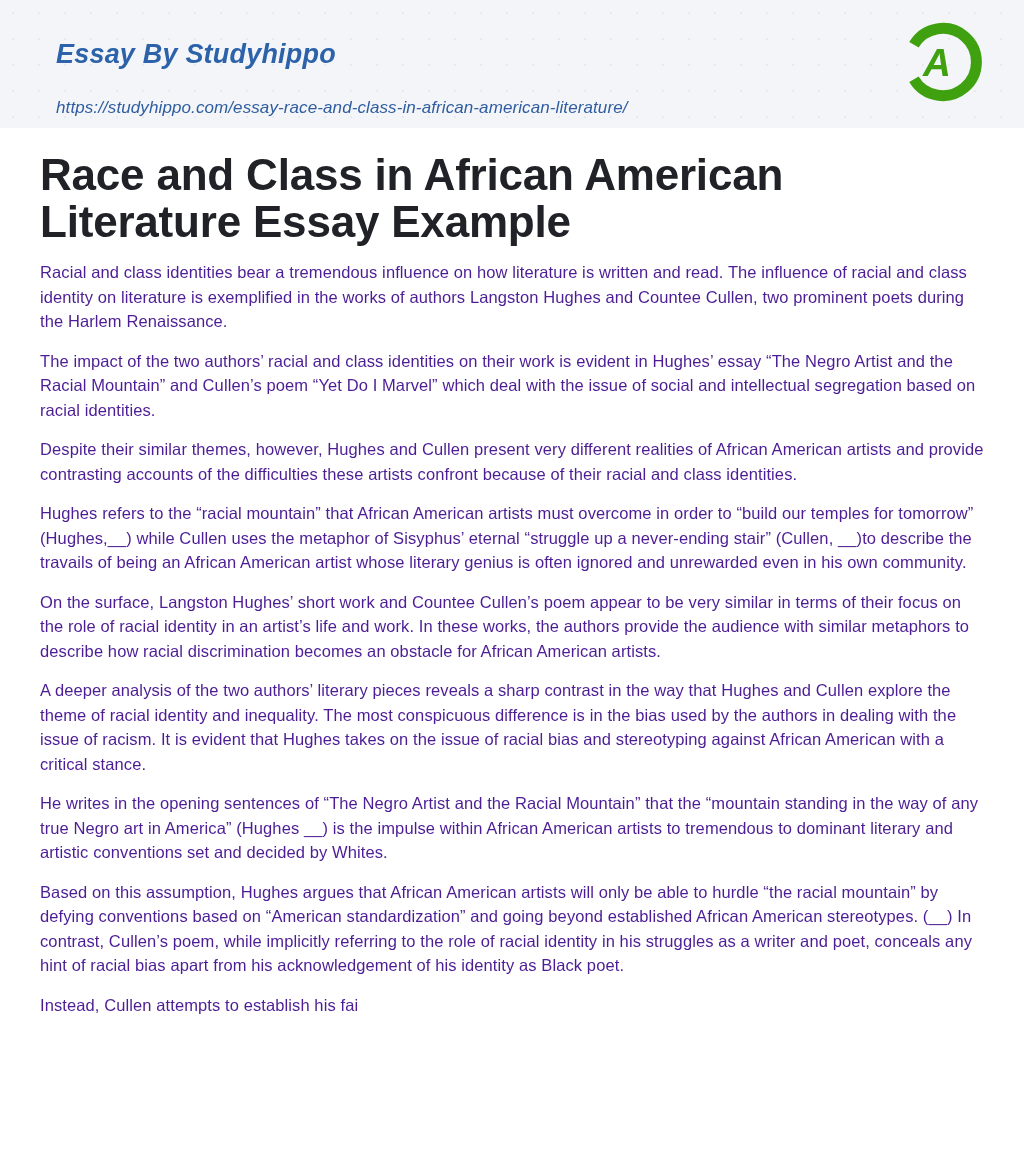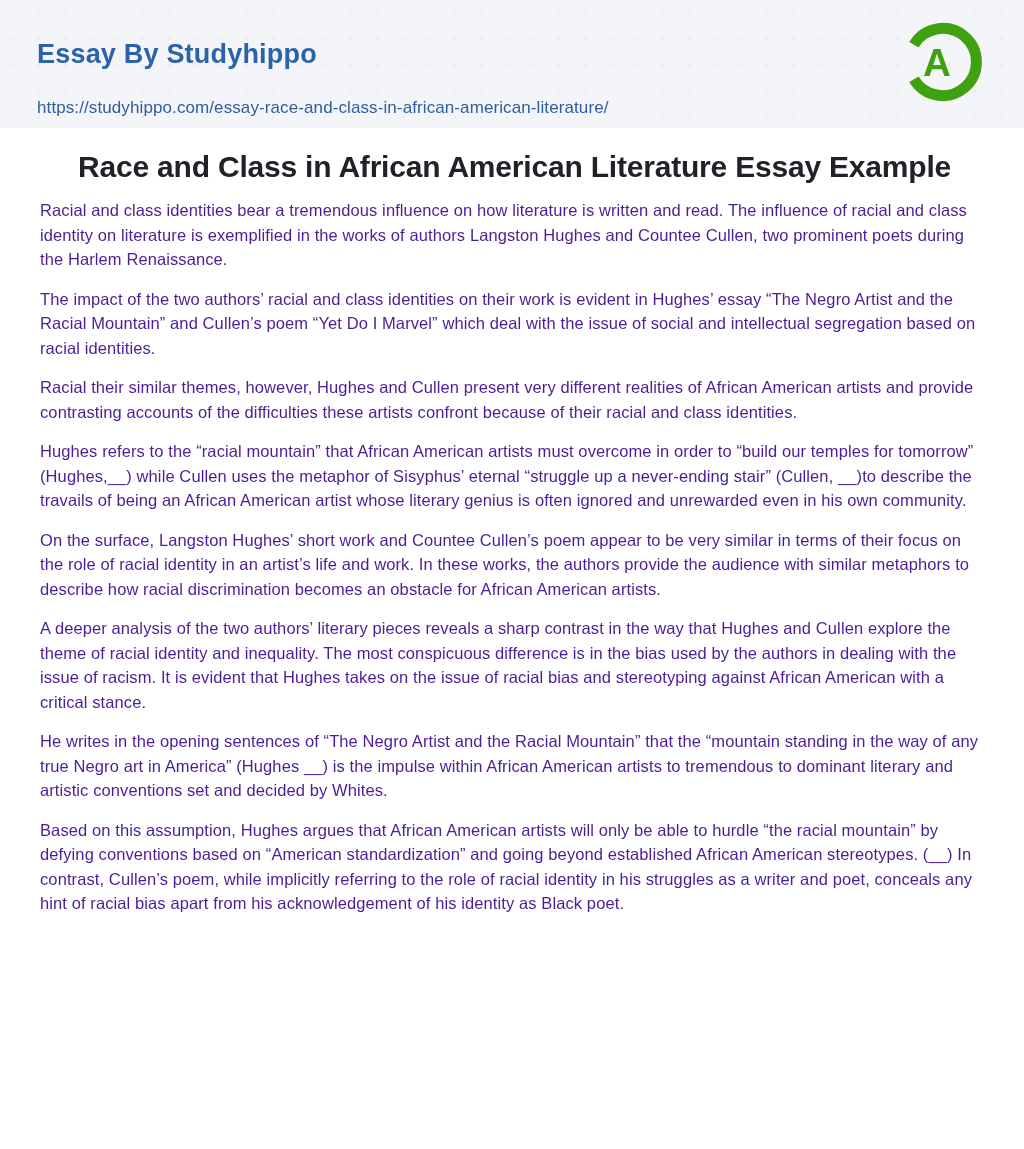--- a/index.html
+++ b/index.html
@@ -9,21 +9,22 @@
     height: 1149px;
     font-family: "Liberation Sans", sans-serif;
     overflow: hidden;
   }
   .page-header {
     position: relative;
     height: 128px;
     background-color: #f4f5f8;
     background-image: radial-gradient(#e7e9ee 1px, transparent 1px);
     background-size: 26px 26px;
-    padding: 40px 40px 0 37px;
+    padding: 40px 40px 0 56px;
+    font-style: italic;
   }
   .site-title {
     font-size: 27px;
     font-weight: 700;
     color: #2b62a9;
     letter-spacing: 0.2px;
     line-height: 1.1;
   }
   .site-url {
     display: inline-block;
@@ -45,28 +46,27 @@
   .logo-letter {
     font-family: "Liberation Sans", sans-serif;
     font-weight: 700;
     font-size: 46px;
     fill: #3fa110;
   }
   .content {
     padding: 23px 40px 0 40px;
   }
   .article-title {
-    font-size: 30px;
+    font-size: 44px;
     line-height: 1.07;
     font-weight: 700;
     color: #202227;
     letter-spacing: -0.2px;
     max-width: 950px;
     margin-bottom: 15px;
-    margin-left: 38px;
   }
   .article-body p {
     font-size: 16.5px;
     line-height: 24.5px;
     color: #4c1d95;
     letter-spacing: 0.1px;
     max-width: 948px;
     margin: 15px 0;
   }
 </style>
@@ -83,20 +83,21 @@
     </svg>
   </div>
 </header>
 
 <main class="content">
   <h1 class="article-title">Race and Class in African American Literature Essay Example</h1>
 
   <div class="article-body">
     <p>Racial and class identities bear a tremendous influence on how literature is written and read. The influence of racial and class identity on literature is exemplified in the works of authors Langston Hughes and Countee Cullen, two prominent poets during the Harlem Renaissance.</p>
     <p>The impact of the two authors’ racial and class identities on their work is evident in Hughes’ essay “The Negro Artist and the Racial Mountain” and Cullen’s poem “Yet Do I Marvel” which deal with the issue of social and intellectual segregation based on racial identities.</p>
-    <p>Racial their similar themes, however, Hughes and Cullen present very different realities of African American artists and provide contrasting accounts of the difficulties these artists confront because of their racial and class identities.</p>
+    <p>Despite their similar themes, however, Hughes and Cullen present very different realities of African American artists and provide contrasting accounts of the difficulties these artists confront because of their racial and class identities.</p>
     <p>Hughes refers to the “racial mountain” that African American artists must overcome in order to “build our temples for tomorrow” (Hughes,__) while Cullen uses the metaphor of Sisyphus’ eternal “struggle up a never-ending stair” (Cullen, __)to describe the travails of being an African American artist whose literary genius is often ignored and unrewarded even in his own community.</p>
     <p>On the surface, Langston Hughes’ short work and Countee Cullen’s poem appear to be very similar in terms of their focus on the role of racial identity in an artist’s life and work. In these works, the authors provide the audience with similar metaphors to describe how racial discrimination becomes an obstacle for African American artists.</p>
     <p>A deeper analysis of the two authors’ literary pieces reveals a sharp contrast in the way that Hughes and Cullen explore the theme of racial identity and inequality. The most conspicuous difference is in the bias used by the authors in dealing with the issue of racism. It is evident that Hughes takes on the issue of racial bias and stereotyping against African American with a critical stance.</p>
     <p>He writes in the opening sentences of “The Negro Artist and the Racial Mountain” that the “mountain standing in the way of any true Negro art in America” (Hughes __) is the impulse within African American artists to tremendous to dominant literary and artistic conventions set and decided by Whites.</p>
     <p>Based on this assumption, Hughes argues that African American artists will only be able to hurdle “the racial mountain” by defying conventions based on “American standardization” and going beyond established African American stereotypes. (__) In contrast, Cullen’s poem, while implicitly referring to the role of racial identity in his struggles as a writer and poet, conceals any hint of racial bias apart from his acknowledgement of his identity as Black poet.</p>
+    <p>Instead, Cullen attempts to establish his fai</p>
   </div>
 </main>
 
 </body></html>

